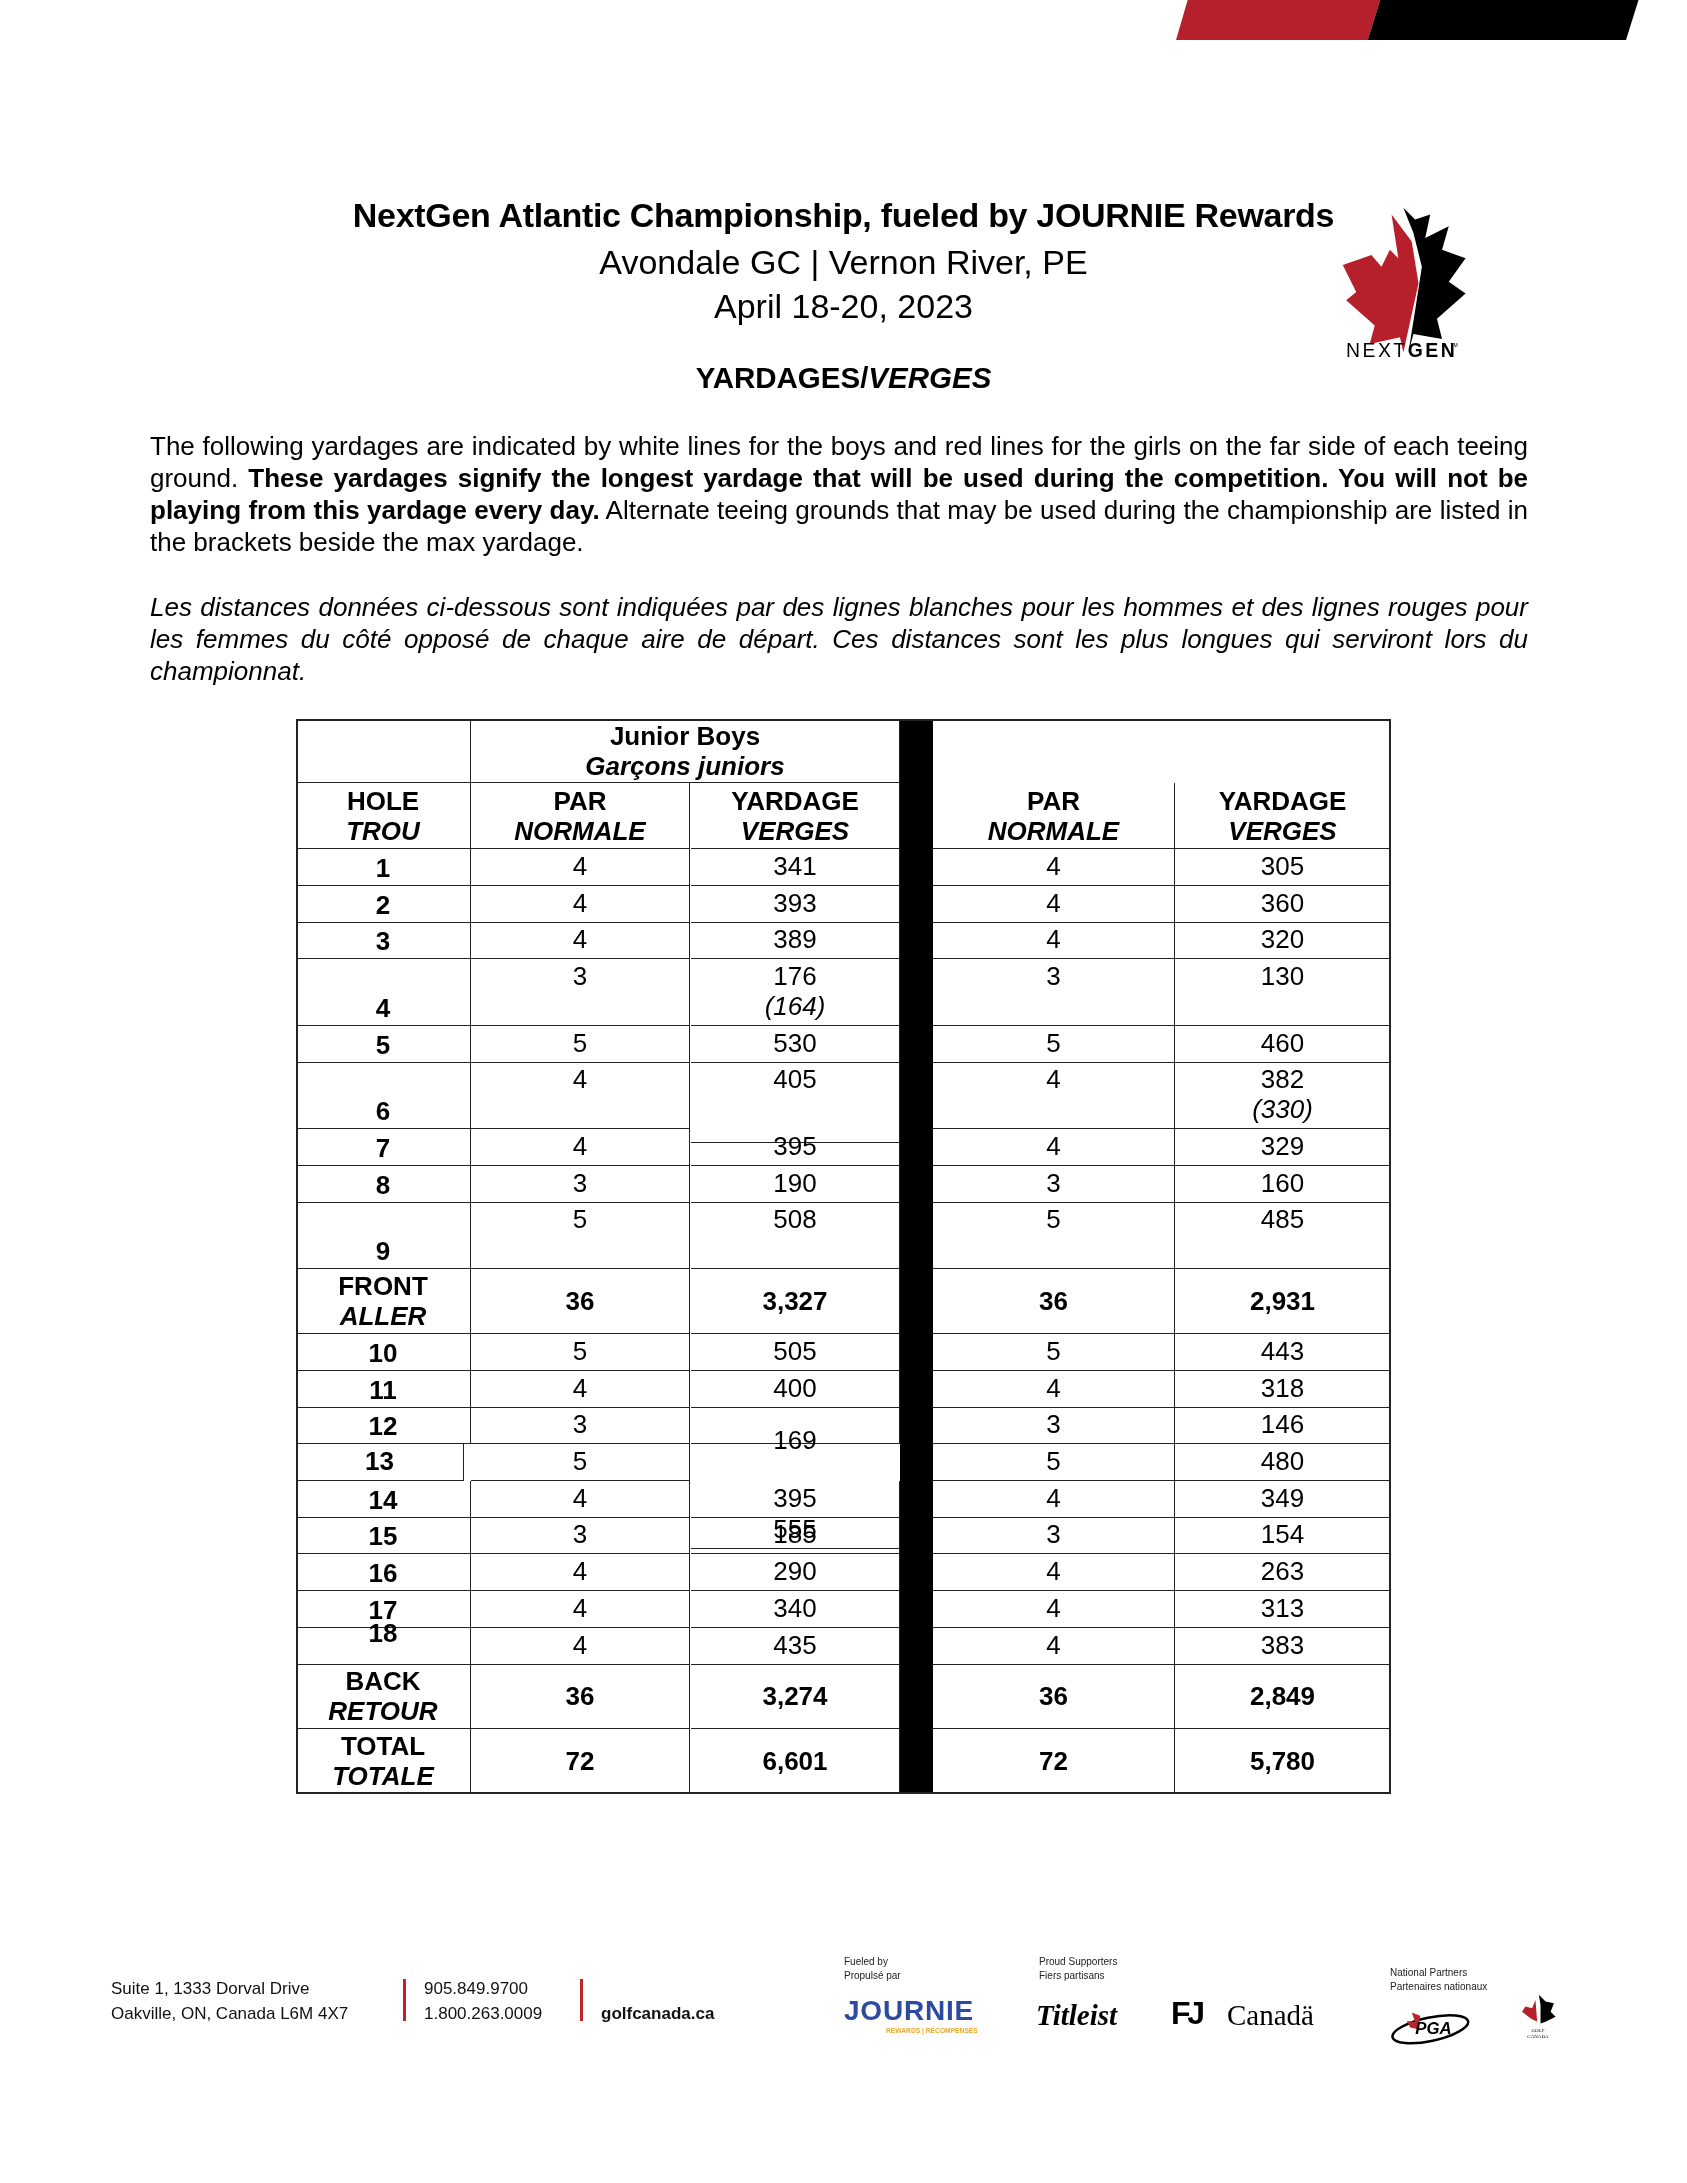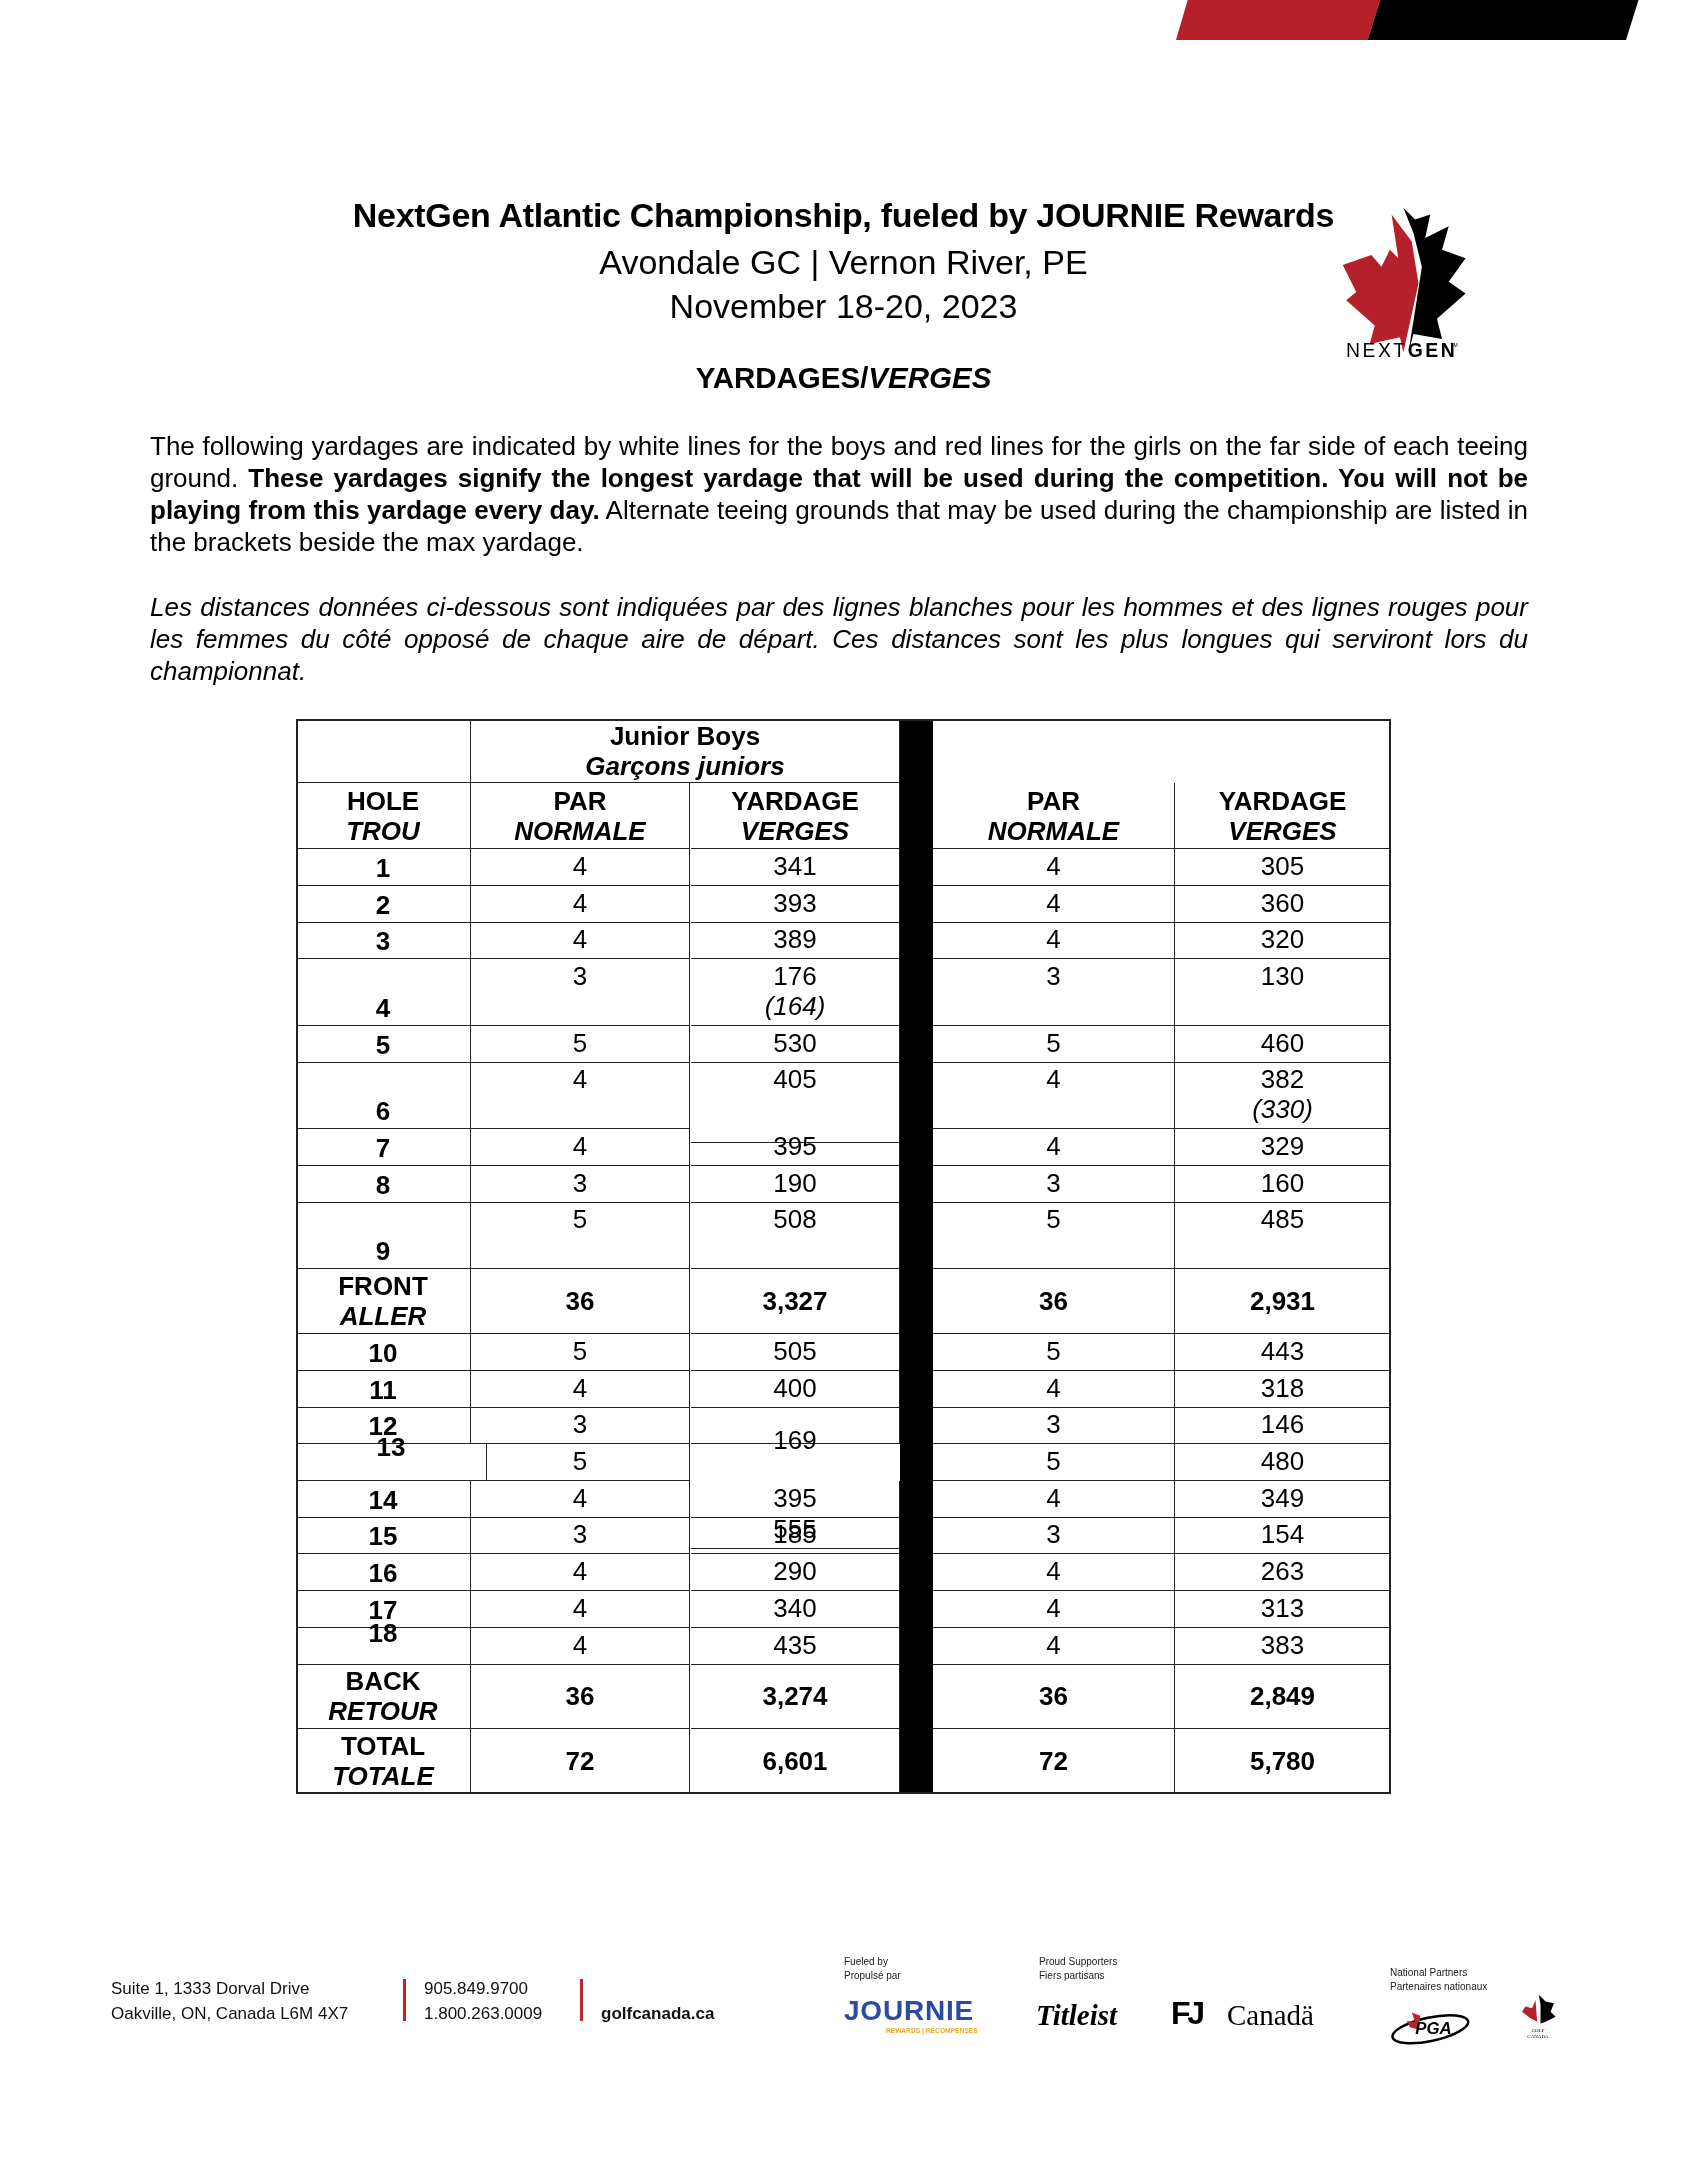--- a/index.html
+++ b/index.html
@@ -53,21 +53,21 @@
 </head>
 <body>
 
 <svg id="stripe" viewBox="0 0 570 48">
   <polygon points="14,0 245,0 230,48 0,48" fill="#b5202a"></polygon>
   <polygon points="245,0 555,0 540,48 230,48" fill="#000"></polygon>
 </svg>
 
 <div id="title" class="center-block">NextGen Atlantic Championship, fueled by JOURNIE Rewards</div>
 <div id="venue" class="center-block">Avondale GC | Vernon River, PE</div>
-<div id="dates" class="center-block">November 18-20, 2023</div>
+<div id="dates" class="center-block">April 18-20, 2023</div>
 <div id="section-title" class="center-block"><span>YARDAGES/</span><i>VERGES</i></div>
 
 <svg id="nextgen-logo" viewBox="0 0 170 200">
   <path fill="#b5202a" d="M 72 18 L 80 70 L 70 60 L 60 80 L 48 66 L 14 78 L 30 110 L 18 120 L 52 150 L 46 172 L 82 164 L 86 182 L 104 100 L 96 50 Z"></path>
   <path fill="#000" d="M 86 10 L 100 24 L 118 18 L 112 46 L 140 32 L 132 60 L 160 70 L 140 98 L 160 112 L 126 142 L 132 166 L 98 160 L 92 182 L 100 132 L 108 80 L 98 40 Z"></path>
   <text x="142" y="176" font-size="6" font-family="Liberation Sans, sans-serif">TM</text>
 </svg>
 <div id="nextgen-word"><span>NEXT</span><b>GEN</b></div>
 
 <div id="para-en" class="para"><span>The following yardages are indicated by white lines for the boys and red lines for the girls on the far side of each teeing ground.  </span><span class="emph">These yardages signify the longest yardage that will be used during the competition. You will not be playing from this yardage every day.</span><span> Alternate teeing grounds that may be used during the championship are listed in the brackets beside the max yardage.</span></div>
@@ -290,21 +290,21 @@
     </div>
     <div class="cell" style="left: 395px; top: 688px; width: 209px; height: 37px; justify-content: flex-start; padding-top: 18px;">
       <div>169</div>
     </div>
     <div class="cell" style="left: 637px; top: 688px; width: 242px; height: 37px; justify-content: flex-start; padding-top: 1.7px;">
       <div>3</div>
     </div>
     <div class="cell" style="left: 879px; top: 688px; width: 216px; height: 37px; justify-content: flex-start; padding-top: 1.7px;">
       <div>146</div>
     </div>
-    <div class="cell" style="left: 0px; top: 725px; width: 191px; height: 37px; justify-content: flex-end; padding-bottom: 18px;">
+    <div class="cell" style="left: 0px; top: 725px; width: 168px; height: 37px; justify-content: flex-end; padding-bottom: 4px;">
       <div class="hdr-b">13</div>
     </div>
     <div class="cell" style="left: 175px; top: 725px; width: 219px; height: 37px; justify-content: flex-start; padding-top: 1.7px;">
       <div>5</div>
     </div>
     <div class="cell" style="left: 395px; top: 753px; width: 209px; height: 37px; justify-content: flex-start; padding-top: 1.7px; margin-top: 40px;">
       <div>555</div>
     </div>
     <div class="cell" style="left: 637px; top: 725px; width: 242px; height: 37px; justify-content: flex-start; padding-top: 1.7px;">
       <div>5</div>

